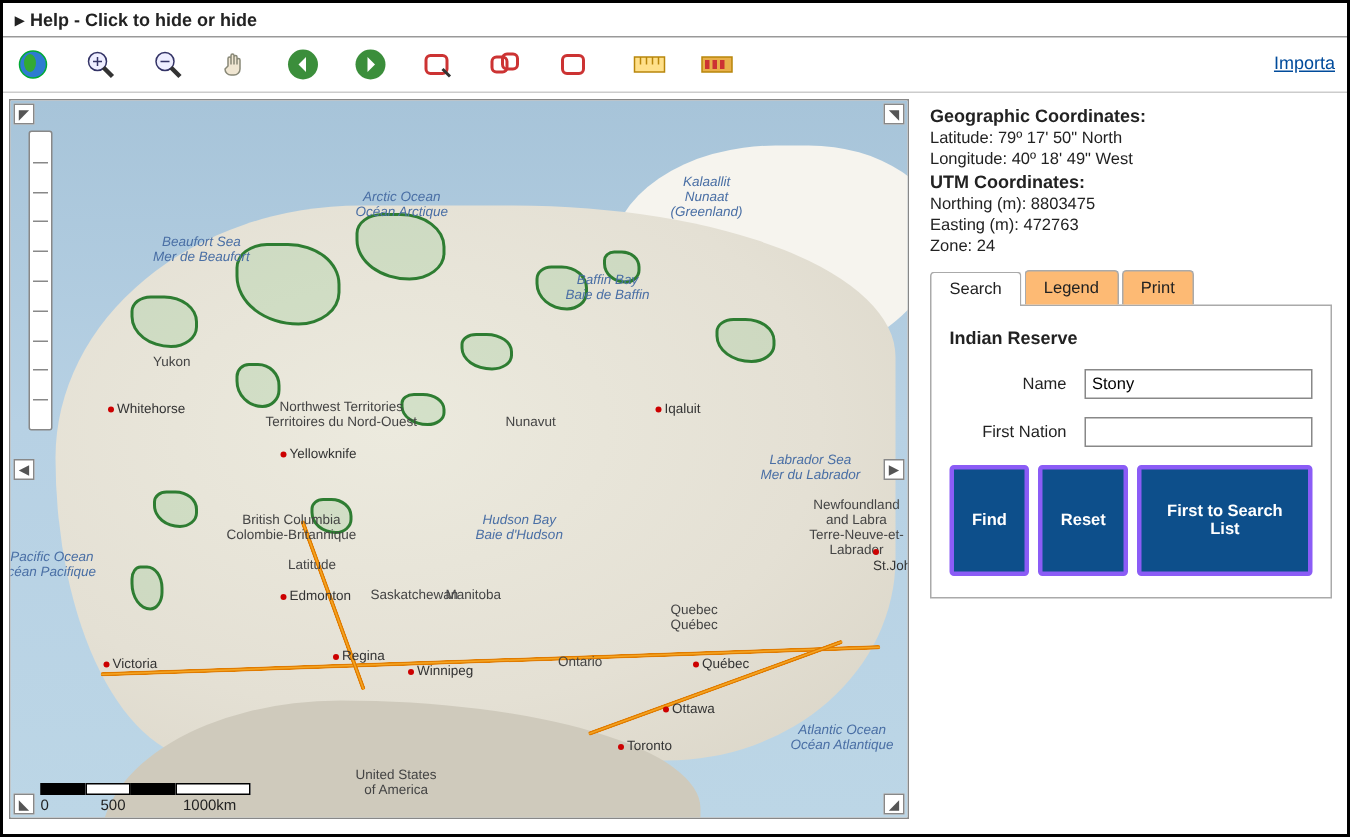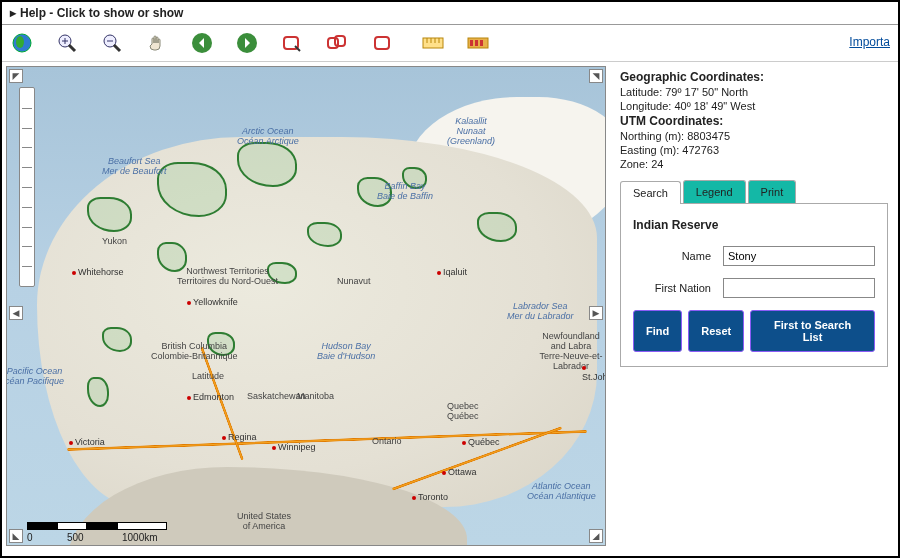--- a/index.html
+++ b/index.html
@@ -27,36 +27,36 @@
 .pan-btn{position:absolute;width:14px;height:14px;background:#fff;border:1px solid #888;display:flex;align-items:center;justify-content:center;font-size:9px;color:#555;cursor:pointer}
 .scale-bar{position:absolute;left:20px;bottom:15px;height:30px;display:flex;align-items:flex-end}
 .scale-seg{height:8px;border:1px solid #000}
 .scale-seg:nth-child(odd){background:#000}
 .scale-seg:nth-child(even){background:#fff}
 .scale-labels{position:absolute;left:20px;bottom:2px;font-size:10px;display:flex}
 .sidebar{flex:1;padding:8px 10px 8px 14px;font-size:11px}
 .sidebar b{font-size:12px}
 .coord-line{margin:2px 0}
 .tabs{margin-top:10px;display:flex;gap:2px}
-.tab{padding:5px 12px;background:#14b8a6;border:1px solid #aaa;border-bottom:none;font-size:11px;cursor:pointer;border-radius:3px 3px 0 0}
+.tab{padding:5px 12px;background:#fdba74;border:1px solid #aaa;border-bottom:none;font-size:11px;cursor:pointer;border-radius:3px 3px 0 0}
 .tab.active{background:#fff;font-weight:normal;position:relative;top:1px}
 .search-panel{border:1px solid #aaa;padding:14px 12px;background:#fff}
 .search-panel h3{font-size:12px;margin-bottom:14px}
 .form-row{display:flex;align-items:center;margin-bottom:12px}
 .form-row label{width:90px;text-align:right;padding-right:12px}
 .form-row input{flex:1;padding:3px 4px;border:1px solid #888;font-size:11px}
 .btn-row{display:flex;gap:6px;margin-top:6px}
-.btn{background:#0d4f8b;color:#fff;border:1px solid #8b5cf6;padding:8px 12px;font-size:11px;border-radius:3px;cursor:pointer;font-weight:bold}
+.btn{background:#0d4f8b;color:#fff;border:3px solid #8b5cf6;padding:22px 12px;font-size:11px;border-radius:3px;cursor:pointer;font-weight:bold}
 </style>
 </head>
 <body>
 
 <div class="help-bar">
   <span class="arrow">▸</span>
-  <span>Help - Click to show or show</span>
+  <span>Help - Click to hide or hide</span>
 </div>
 
 <div class="toolbar">
   <div class="tool">
       <svg width="22" height="22">
         <circle cx="11" cy="11" r="9" fill="#2e7bd1" stroke="#0a3"></circle>
         <ellipse cx="9" cy="10" rx="4" ry="6" fill="#3a3"></ellipse>
       </svg>
     </div>
   <div class="tool">

